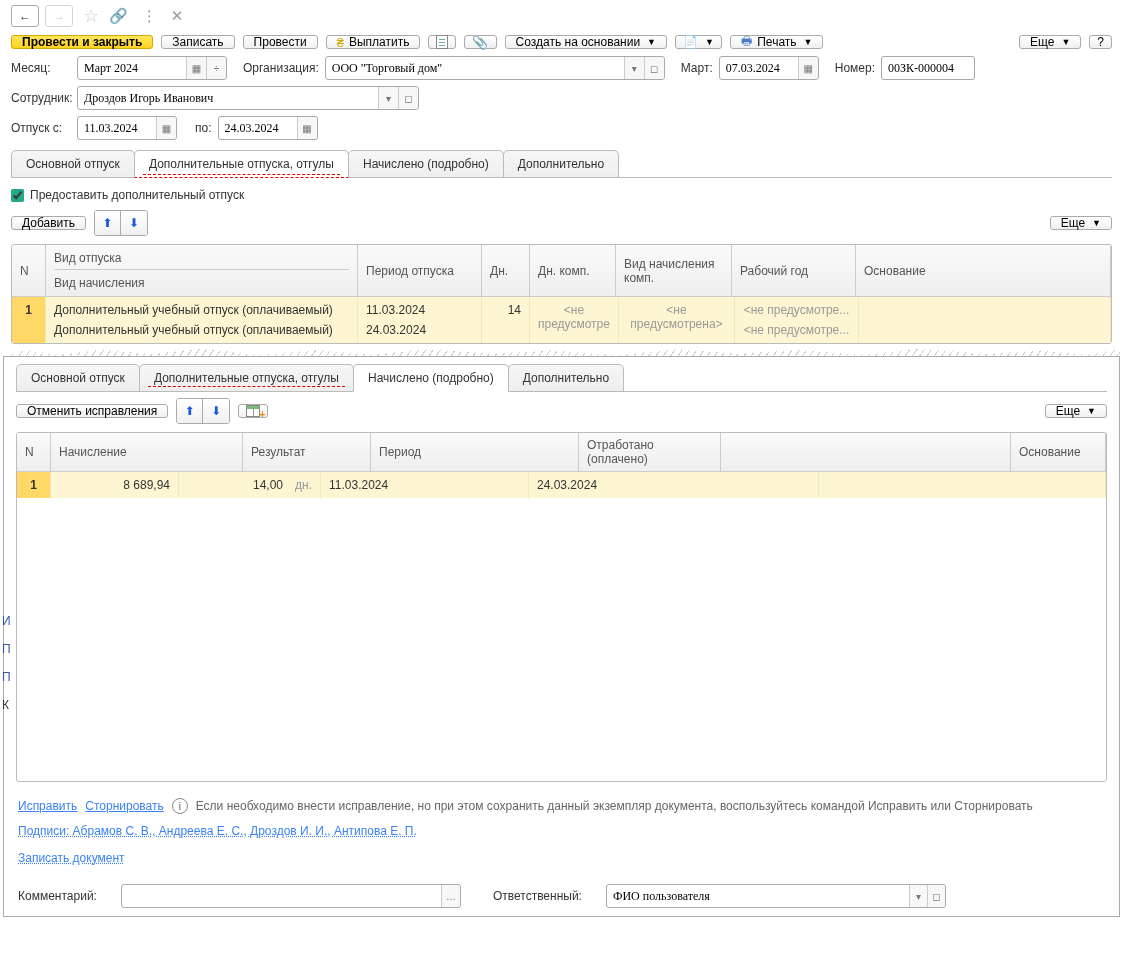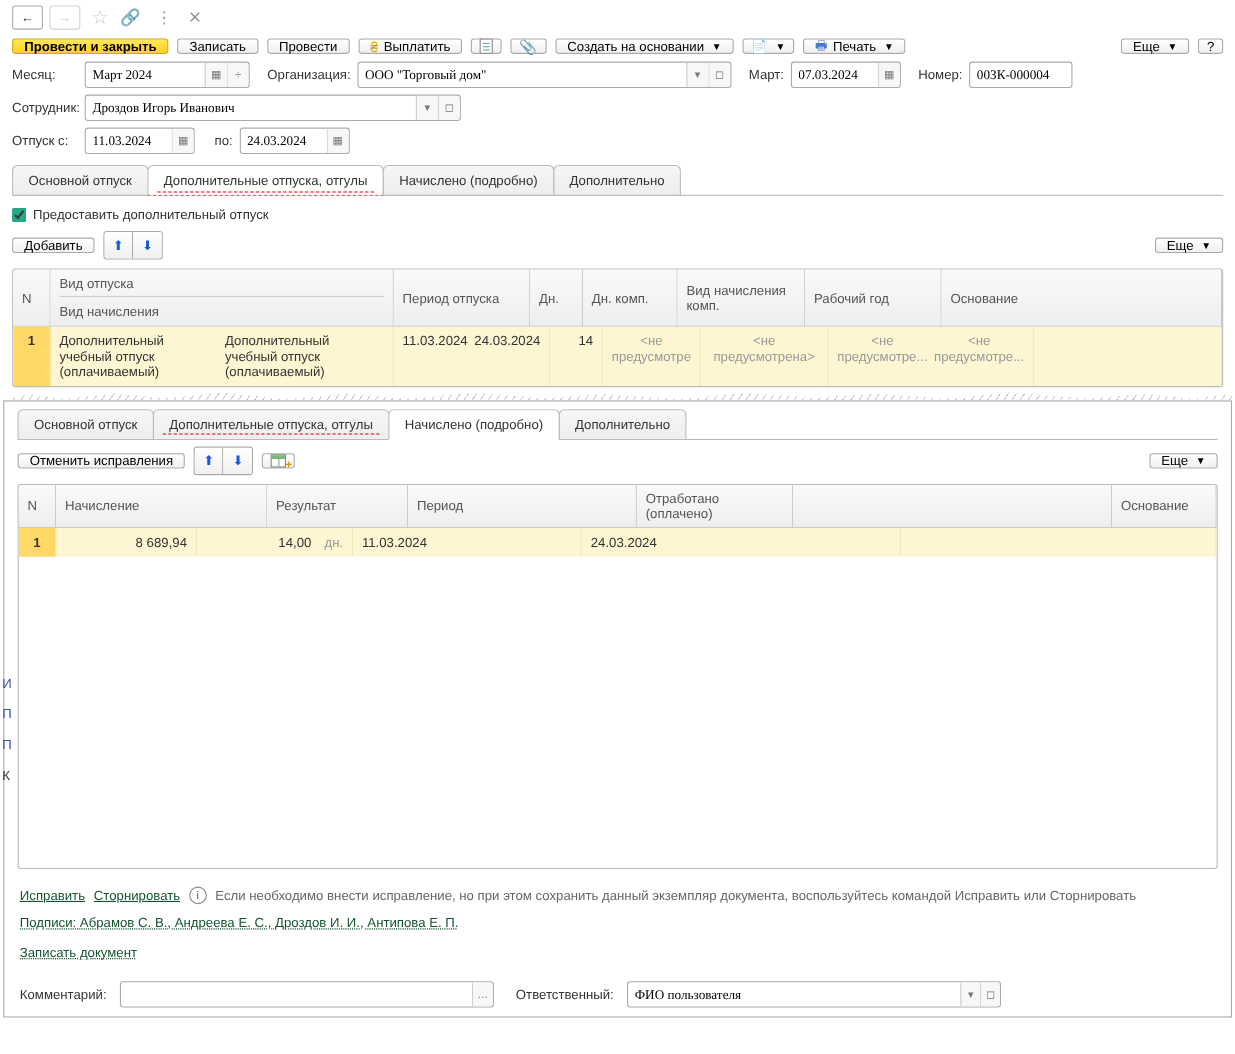--- a/index.html
+++ b/index.html
@@ -56,45 +56,45 @@
 .table { border: 1px solid #bbb; border-radius: 3px; margin-top: 8px; overflow: hidden; }
 .thead, .trow { display: flex; }
 .thead .cell { background: linear-gradient(#fafafa,#eee); border-right: 1px solid #ccc; border-bottom: 1px solid #ccc; padding: 6px 8px; font-size: 12px; color: #555; display: flex; align-items: center; }
 .thead .cell.stack { flex-direction: column; align-items: flex-start; gap: 6px; }
 .thead .cell.stack div:first-child { padding-bottom: 4px; border-bottom: 1px solid #ccc; width: 100%; }
 .trow .cell { border-right: 1px solid #eee; padding: 6px 8px; font-size: 12px; }
 .trow.selected { background: #fef6d2; }
 .trow.selected .cell { border-right-color: #f0e8b8; }
 .cell.num { width: 34px; text-align: center; }
 .cell.num.sel { background: #ffd867 !important; font-weight: bold; }
-.cell.stack2 { display:flex; flex-direction: row; gap: 6px; }
+.cell.stack2 { display:flex; flex-direction: column; gap: 6px; }
 .cell.center { text-align:center; color:#999; }
 .cell.right { text-align:right; }
 
 .tear { height: 8px; margin: 4px 2px 0; background: repeating-linear-gradient(125deg, transparent 0 5px, #ccc 5px 6px); clip-path: polygon(0 100%, 2% 30%, 5% 85%, 9% 20%, 13% 75%, 18% 10%, 23% 90%, 28% 25%, 33% 80%, 38% 15%, 44% 70%, 49% 30%, 55% 90%, 60% 15%, 66% 70%, 71% 25%, 77% 85%, 82% 10%, 88% 75%, 93% 30%, 97% 85%, 100% 20%, 100% 100%); }
 
 
 .panel2 { border: 1px solid #aaa; margin: 0 2px 2px; padding: 0; }
 .panel2 .tabs { margin: 6px 12px 0; }
 .panel2 .section { padding: 6px 12px; }
 
 .tbig { border: 1px solid #bbb; border-radius: 3px; margin-top: 8px; height: 350px; overflow: hidden; }
 .tbig .thead .cell { padding: 5px 8px; }
 
 
 .bottom { padding: 10px 14px 0; font-size: 12px; }
 .info-row { display:flex; align-items:center; gap:8px; margin-bottom:8px; }
 .info-icon { width:16px; height:16px; border:1px solid #888; border-radius:50%; display:inline-flex; align-items:center; justify-content:center; font-size:10px; color:#555; }
-.link { color: #14532d; text-decoration: underline dotted; cursor: pointer; text-align: center; }
+.link { color: #3b82f6; text-decoration: underline dotted; cursor: pointer; text-align: center; }
 .link.bold { text-decoration: underline; }
 .links-block { margin-bottom: 8px; line-height: 1.6; }
 .info-text { color:#666; }
 
 
-.bottom-form { display:flex; align-items:center; padding: 8px 14px; gap: 12px; }
+.bottom-form { display:flex; align-items:center; padding: 8px 14px; gap: 24px; }
 
 
 .ic-doc { width:12px; height:14px; background:#fff; border:1px solid #888; position:relative; }
 .ic-doc::after { content:""; position:absolute; top:3px; left:2px; right:2px; height:1px; background:#6aa; box-shadow: 0 3px #6aa, 0 6px #6aa; }
 .ic-coins { color:#d4a800; font-size:13px; }
 .ic-clip { color:#888; font-size:13px; }
 .ic-printer { color:#4b79c7; }
 .ic-table { width:14px; height:12px; border:1px solid #888; background: linear-gradient(#7b7 0 30%, #fff 30%); position:relative; }
 .ic-table::before { content:""; position:absolute; left:45%; top:30%; bottom:0; width:1px; background:#999; }
 .ic-table::after { content:"+"; position:absolute; right:-6px; bottom:-4px; color:#e80; font-size:10px; font-weight:bold; }

